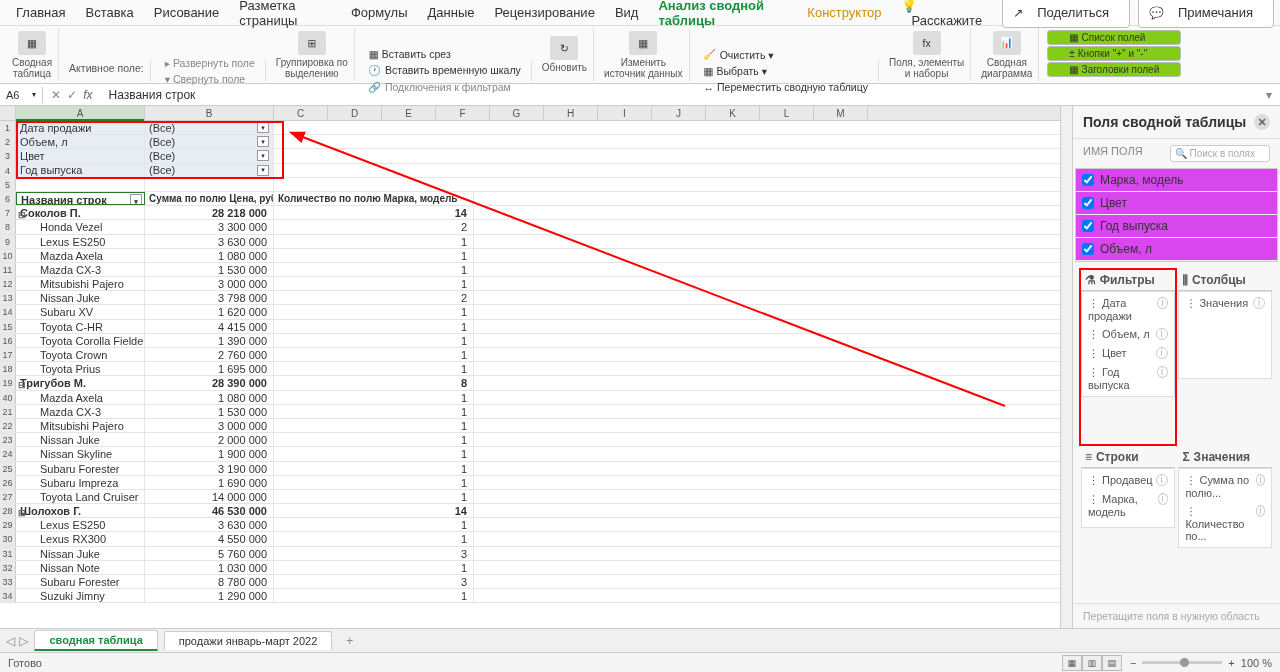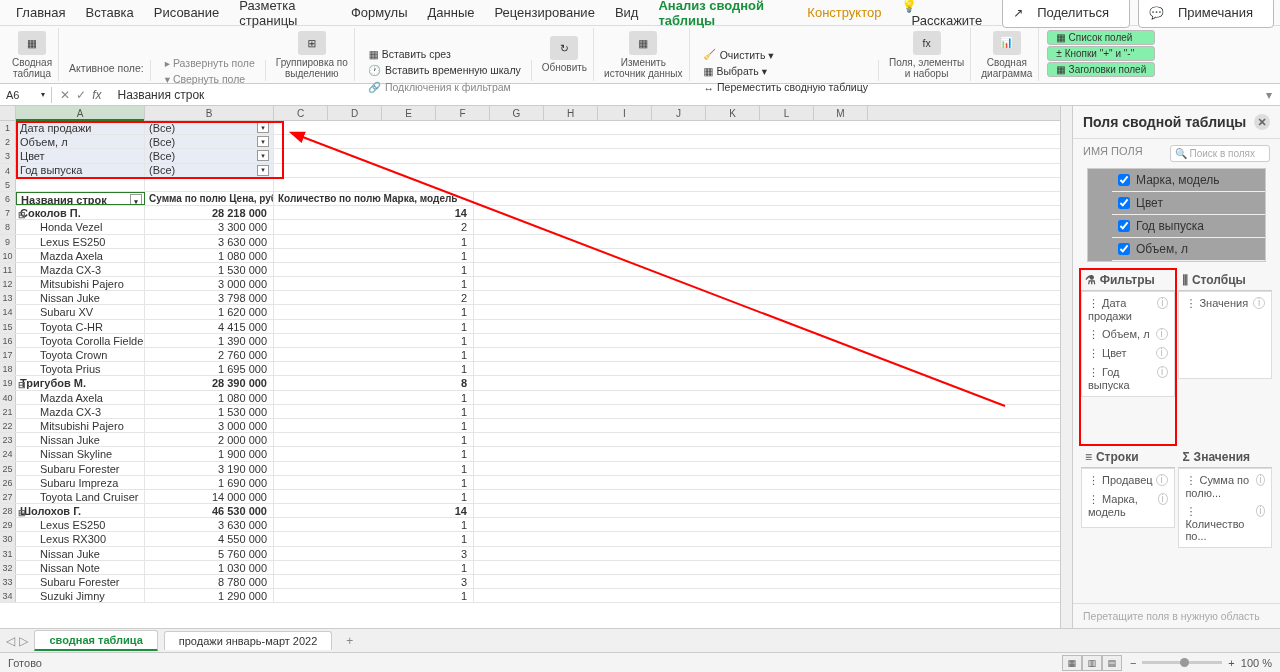--- a/index.html
+++ b/index.html
@@ -13,23 +13,23 @@
 .ribbon { display:flex; height:58px; background:#fafafa; border-bottom:1px solid #ccc; padding:2px 6px; gap:4px; }
 .rgroup { display:flex; flex-direction:column; justify-content:center; align-items:center; padding:0 6px; border-right:1px solid #e2e2e2; font-size:10.5px; }
 .rgroup .icon { width:28px; height:24px; background:#ddd; border-radius:3px; margin-bottom:2px; display:flex; align-items:center; justify-content:center; }
 .rgroup .lbl { text-align:center; line-height:11px; color:#555; font-size:10px; }
 .af { display:flex; flex-direction:column; gap:2px; padding:2px 6px; border-right:1px solid #e2e2e2;margin-top:32px; }
 .af-row { display:flex; gap:4px; align-items:center; }
 .af-box { border:1px solid #bbb; background:#fff; padding:2px 6px; min-width:72px; font-size:11px; }
 .rbtn { font-size:10.5px; color:#888; padding:1px 4px; display:flex; align-items:center; gap:3px; white-space:nowrap; }
 .rbtn.en { color:#333; }
 .side-btns { display:flex; flex-direction:column; gap:1px; padding:2px 4px; }
-.mini-btn { background:#86efac; border:1px solid #bbb; border-radius:3px; font-size:10px; padding:1px 8px; white-space:nowrap; }
+.mini-btn { background:#84cc16; border:1px solid #bbb; border-radius:3px; font-size:10px; padding:1px 21px; white-space:nowrap; }
 .formula-bar { display:flex; height:22px; background:#fff; border-bottom:1px solid #ccc; align-items:center; }
-.name-box { width:52px; border-right:1px solid #ccc; padding:2px 6px; font-size:11px; display:flex; align-items:center; justify-content:space-between; }
+.name-box { width:43px; border-right:1px solid #ccc; padding:2px 6px; font-size:11px; display:flex; align-items:center; justify-content:space-between; }
 .fx-icons { display:flex; gap:6px; padding:0 8px; color:#888; align-items:center; }
 .fx { font-style:italic; color:#666; }
 .formula-in { flex:1; padding:2px 8px; font-size:12px; }
 .main { display:flex; height:calc(100% - 26px - 58px - 22px - 24px - 20px); }
 .grid-area { flex:1; overflow:hidden; background:#fff; position:relative; }
 .col-headers { display:flex; height:15px; background:#e9e9e9; border-bottom:1px solid #ccc; }
 .rowhead-spacer { width:16px; background:#e9e9e9; border-right:1px solid #ccc; }
 .col-h { width:129px; border-right:1px solid #ccc; text-align:center; font-size:10px; color:#555; line-height:15px; }
 .col-h.colA { width:129px; background:#d0e0d0; position:relative; }
 .col-h.colA::after { content:''; position:absolute; bottom:-1px; left:0; right:0; height:2px; background:#2a7a2a; }
@@ -44,21 +44,21 @@
 .cell.num { text-align:right; padding-right:6px; }
 .cell.ind1 { padding-left:24px; }
 .exp { position:absolute; left:2px; top:2px; font-size:9px; color:#666; }
 .redbox { position:absolute; border:2px solid red; pointer-events:none; }
 .arrow-line { position:absolute; pointer-events:none; }
 .sheet-vsb { width:12px; background:#f0f0f0; border-left:1px solid #ccc; }
 .pane-header { padding:8px 10px; font-weight:600; font-size:14px; display:flex; justify-content:space-between; align-items:center; border-bottom:1px solid #ddd; }
 .pane { width:208px; background:#f7f7f7; border-left:1px solid #ccc; display:flex; flex-direction:column; }
 .pane-sub { padding:6px 10px; display:flex; justify-content:space-between; align-items:flex-start; color:#888; font-size:11px; }
 .search { border:1px solid #ccc; border-radius:3px; padding:2px 4px; font-size:10px; background:#fff; width:100px; display:flex; align-items:center; gap:2px; }
-.field-list { border:1px solid #ccc; margin:0 14px; background:#a3a3a3;padding-left:24px; }
+.field-list { border:1px solid #ccc; margin:0 2px; background:#d946ef; }
 .field-item { padding:4px 6px; display:flex; align-items:center; gap:6px; font-size:12px; border-bottom:1px solid #eee; }
 .field-item input { width:12px; height:12px; }
 .areas { display:flex; flex-wrap:wrap; padding:6px 6px; gap:0; flex:1; }
 .area-box { width:48%; margin:1%; display:flex; flex-direction:column; }
 .area-title { font-weight:600; font-size:12px; padding:3px 4px; display:flex; align-items:center; gap:4px; color:#555; border-bottom:1px solid #ccc; }
 .area-body { background:#fff; border:1px solid #ddd; min-height:88px; font-size:11px; padding:2px; }
 .area-body.tall { min-height:60px; }
 .area-item { padding:3px 4px; display:flex; justify-content:space-between; color:#555; }
 .area-item .info { color:#bbb; font-size:10px; border:1px solid #ccc; border-radius:50%; width:12px; height:12px; text-align:center; line-height:10px; }
 .pane-foot { padding:6px 10px; font-size:10.5px; color:#aaa; border-top:1px solid #ddd; }

